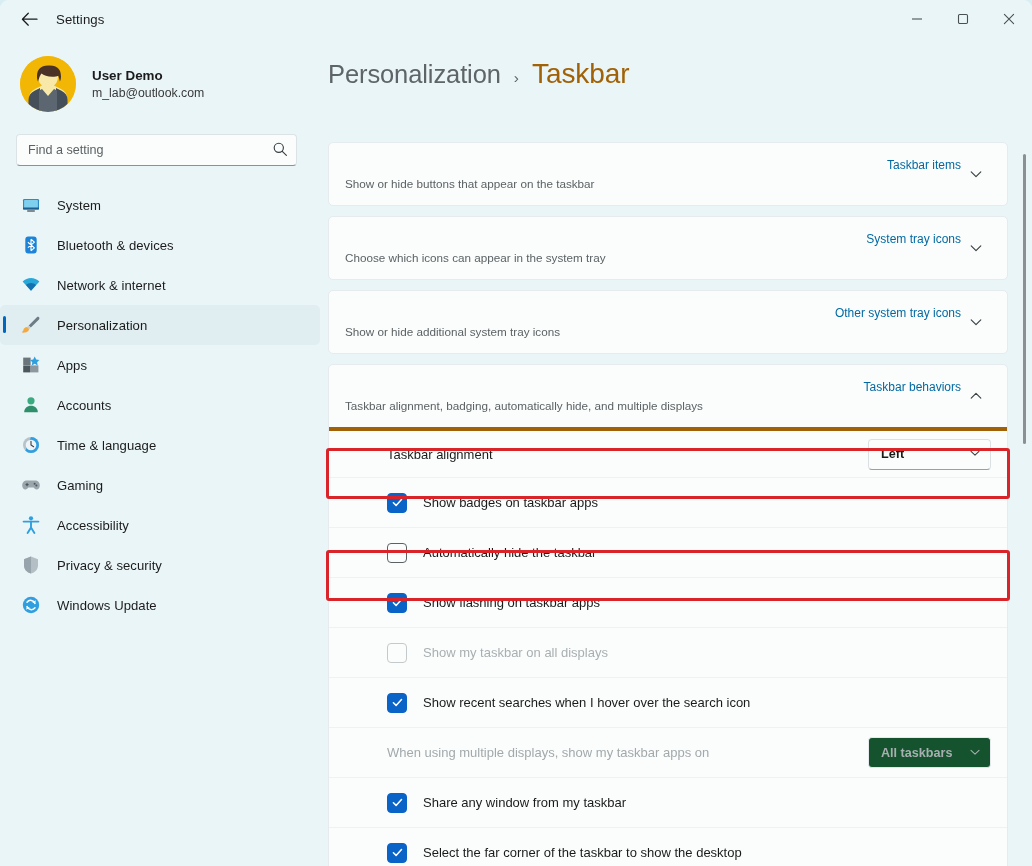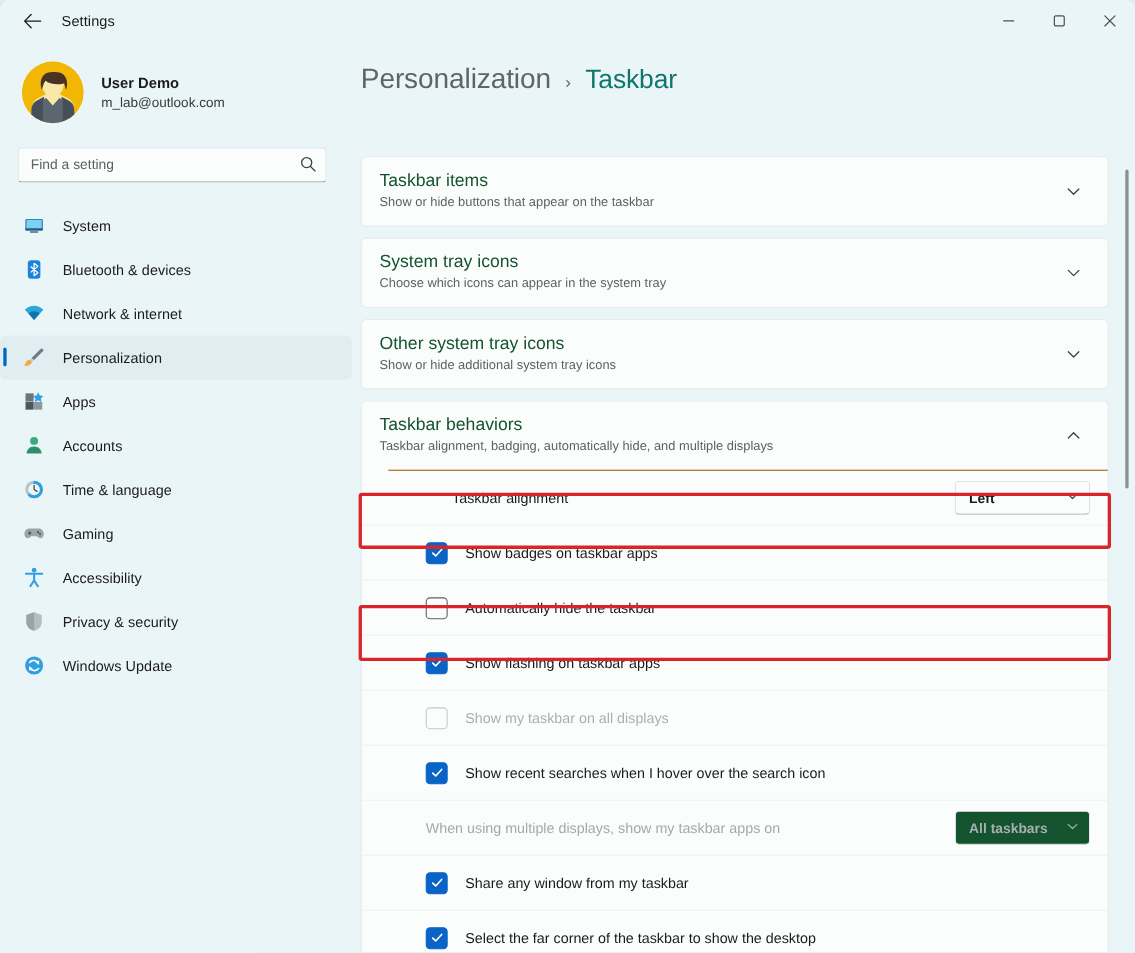--- a/index.html
+++ b/index.html
@@ -167,22 +167,22 @@
     font-size: 25.5px;
     color: #5e6468;
     letter-spacing: -.1px;
   }
   .bc-sep {
     font-size: 15.5px;
     color: #5e6468;
     margin: 0 13px;
   }
   .bc-current {
-    font-size: 24px;
-    color: #0f766e;
+    font-size: 28px;
+    color: #a16207;
     letter-spacing: -.1px;
   }
 
   .cards {
     position: absolute;
     top: 104px; left: 8px;
     width: 680px;
   }
   .card {
     background: #fbfdfd;
@@ -192,23 +192,24 @@
   }
   .card-head {
     height: 62px;
     display: flex;
     align-items: center;
     padding: 0 16px;
     cursor: pointer;
   }
   .ch-text { flex: 1; }
   .ch-title {
-    font-size: 16px;
-    color: #14532d;
+    font-size: 12px;
+    color: #0369a1;
     line-height: 18px;
+    text-align: right;
   }
   .ch-sub {
     font-size: 11.7px;
     color: #5c6264;
     line-height: 17px;
     margin-top: 1px;
   }
   .chev {
     width: 30px; height: 30px;
     display: flex; align-items: center; justify-content: center;
@@ -217,21 +218,21 @@
 
   .card-body { border-top: 0; }
   .row {
     display: flex;
     align-items: center;
     height: 50px;
     padding: 0 16px 0 58px;
     border-top: 1px solid #eef2f3;
     position: relative;
   }
-  .row.first { border-top: 1px solid #a16207; margin-left: 24px; }
+  .row.first { border-top: 4px solid #a16207; }
   .row-label {
     font-size: 13px;
     color: #1b1b1b;
     flex: 1;
   }
   .row.dim .row-label { color: #a3a9ab; }
 
   .cbrow {
     display: flex;
     align-items: center;

